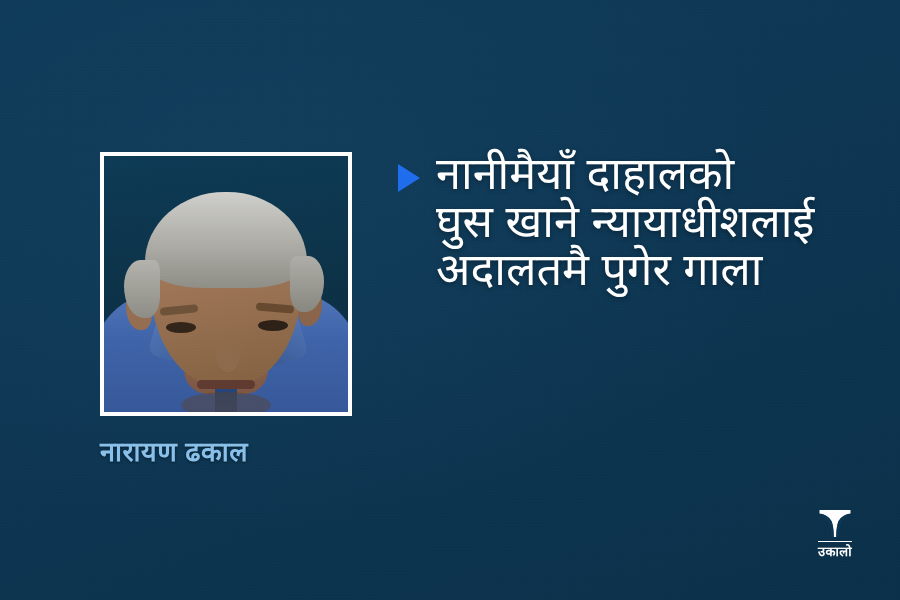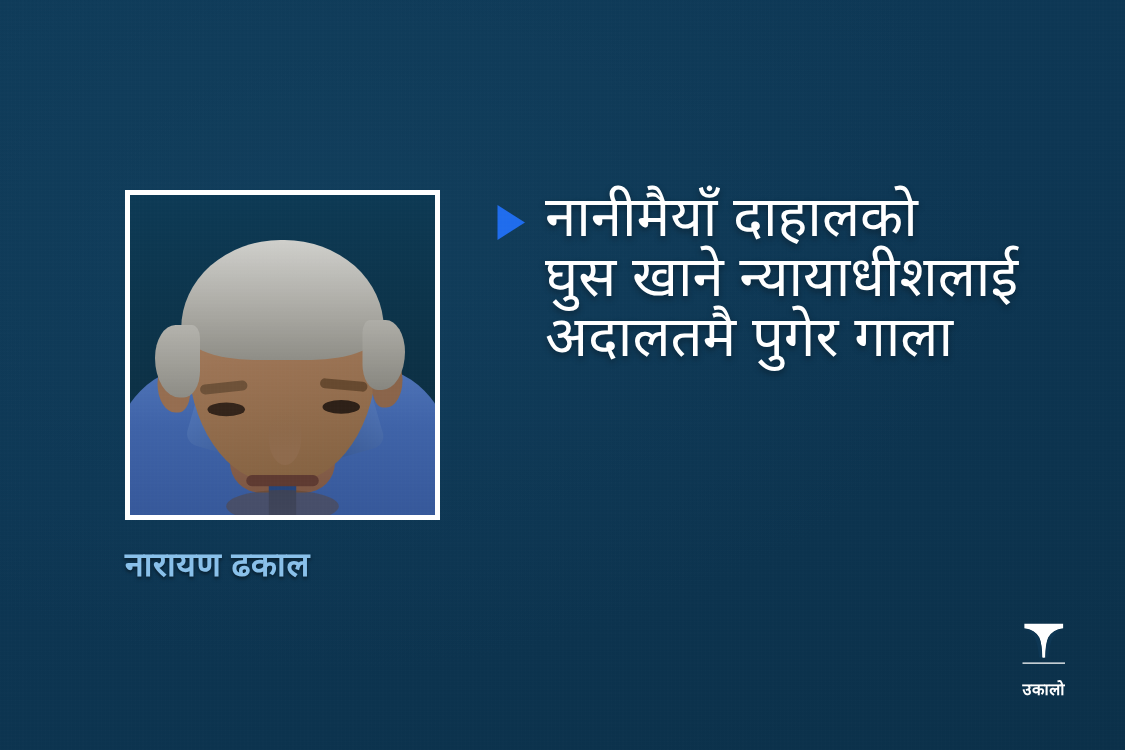--- a/index.html
+++ b/index.html
@@ -176,21 +176,21 @@
     display:flex; flex-direction:column; align-items:center; gap:3px;
   }
   #logo-mark { display:block; }
   #logo-wordmark {
     color:#ffffff;
     font-size:13px;
     font-weight:700;
     letter-spacing:.4px;
     line-height:1;
     border-top:1.5px solid #ffffff;
-    padding-top:14px;
+    padding-top:3px;
   }
 </style>
 </head>
 <body>
 
 <div id="quote-card">
 
   <div id="portrait-frame">
     <div id="portrait-photo">
       <div class="ph" id="photo-bg"></div>

